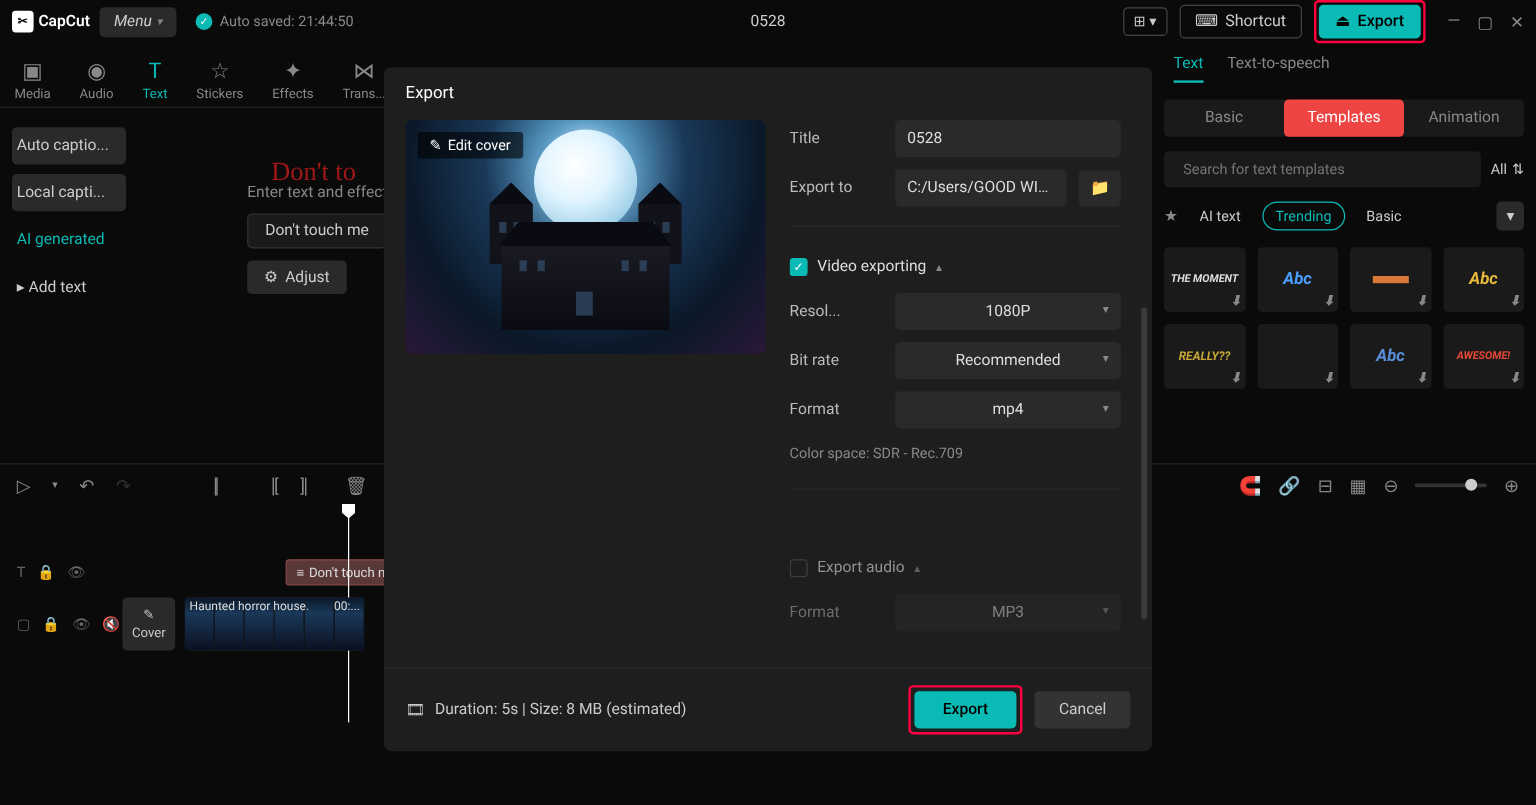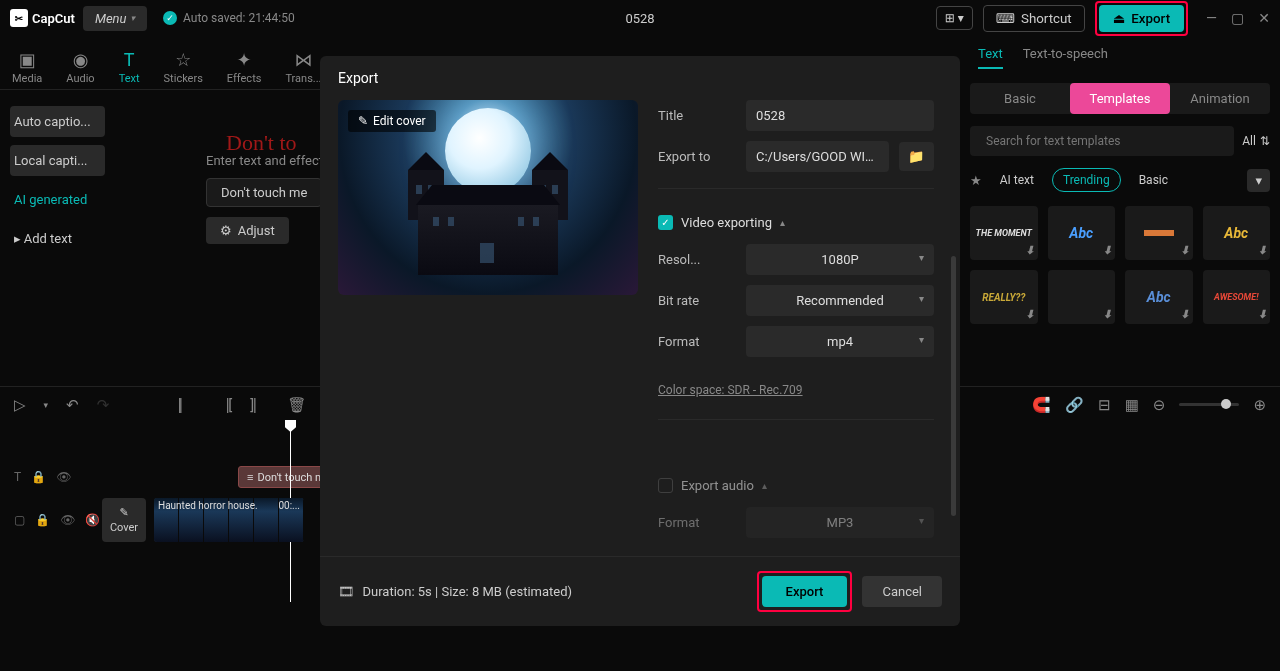--- a/index.html
+++ b/index.html
@@ -39,21 +39,21 @@
 .prompt-tags { display: flex; gap: 8px; margin-bottom: 10px; }
 .tag-pill { background: #1a1a1a; border: 1px solid #333; color: #ccc; padding: 6px 14px; border-radius: 4px; font-size: 13px; }
 .adjust-btn { background: #2a2a2a; border: none; color: #ccc; padding: 6px 14px; border-radius: 4px; display: flex; align-items: center; gap: 6px; cursor: pointer; font-size: 13px; }
 
 .right-panel { width: 320px; padding: 10px; }
 .right-tabs { display: flex; gap: 20px; margin-bottom: 14px; padding-left: 8px; }
 .right-tab { color: #888; cursor: pointer; padding-bottom: 6px; font-size: 13px; }
 .right-tab.active { color: #0abab5; border-bottom: 2px solid #0abab5; }
 .sub-tabs { display: flex; gap: 0; background: #1a1a1a; border-radius: 4px; margin-bottom: 12px; }
 .sub-tab { flex: 1; text-align: center; padding: 8px; color: #888; cursor: pointer; font-size: 13px; border-radius: 4px; }
-.sub-tab.active { background: #ec4899; color: #fff; }
+.sub-tab.active { background: #ef4444; color: #fff; }
 .search-row { display: flex; gap: 8px; align-items: center; margin-bottom: 12px; }
 .search-box { flex: 1; background: #1a1a1a; border: none; color: #888; padding: 8px 16px; border-radius: 4px; font-size: 12px; }
 .all-btn { color: #ccc; display: flex; align-items: center; gap: 4px; cursor: pointer; font-size: 12px; }
 .filter-tags { display: flex; gap: 8px; margin-bottom: 14px; align-items: center; flex-wrap: wrap; }
 .filter-tag { background: transparent; border: none; color: #ccc; padding: 4px 10px; border-radius: 12px; font-size: 12px; cursor: pointer; }
 .filter-tag.active { border: 1px solid #0abab5; color: #0abab5; }
 .star-icon { color: #888; cursor: pointer; }
 .template-grid { display: grid; grid-template-columns: repeat(4, 1fr); gap: 10px; }
 .template-item { height: 54px; background: #1a1a1a; border-radius: 4px; position: relative; display: flex; align-items: center; justify-content: center; font-size: 14px; font-weight: bold; font-style: italic; }
 .dl-icon { position: absolute; bottom: 3px; right: 3px; color: #888; font-size: 11px; }
@@ -99,21 +99,21 @@
 .form-row { display: flex; align-items: center; gap: 10px; }
 .form-label { width: 78px; color: #bbb; font-size: 13px; overflow: hidden; text-overflow: ellipsis; white-space: nowrap; }
 .form-input { flex: 1; background: #2a2a2a; border: none; color: #ddd; padding: 8px 10px; border-radius: 4px; font-size: 13px; }
 .form-select { flex: 1; background: #2a2a2a; border: none; color: #ddd; padding: 8px 10px; border-radius: 4px; font-size: 13px; text-align: center; position: relative; cursor: pointer; }
 .form-select::after { content: '▾'; position: absolute; right: 10px; color: #888; font-size: 10px; }
 .folder-btn { background: #2a2a2a; border: none; color: #ccc; padding: 7px 9px; border-radius: 4px; cursor: pointer; }
 .section-h { display: flex; align-items: center; gap: 8px; color: #ddd; font-size: 13px; margin: 10px 0 4px; }
 .checkbox-on { width: 15px; height: 15px; background: #0abab5; border-radius: 3px; display: flex; align-items: center; justify-content: center; color: #fff; font-size: 10px; }
 .checkbox-off { width: 15px; height: 15px; border: 1px solid #555; border-radius: 3px; }
 .section-arrow { color: #888; font-size: 10px; }
-.color-space { color: #888; font-size: 12px; margin-top: 16px; text-decoration: underline; }
+.color-space { color: #888; font-size: 12px; margin-top: 4px; }
 .modal-right .disabled .form-label, .modal-right .disabled .form-select { opacity: 0.5; }
 .modal-footer { padding: 14px 18px; display: flex; align-items: center; border-top: 1px solid #2a2a2a; }
 .duration-info { display: flex; align-items: center; gap: 8px; color: #ccc; font-size: 13px; }
 .footer-buttons { margin-left: auto; display: flex; gap: 10px; align-items: center; }
 .export-btn-modal { background: #0abab5; color: #000; border: none; padding: 8px 24px; border-radius: 4px; font-weight: 500; cursor: pointer; font-size: 13px; }
 .cancel-btn { background: #333; color: #ccc; border: none; padding: 8px 20px; border-radius: 4px; cursor: pointer; font-size: 13px; }
 .export-highlight-modal { border: 2px solid #ff0040; padding: 3px; border-radius: 4px; }
 .vscroll { position: absolute; right: 4px; top: 200px; width: 5px; height: 260px; background: #3a3a3a; border-radius: 3px; }
 
 .chev { font-size: 9px; color: #888; }

